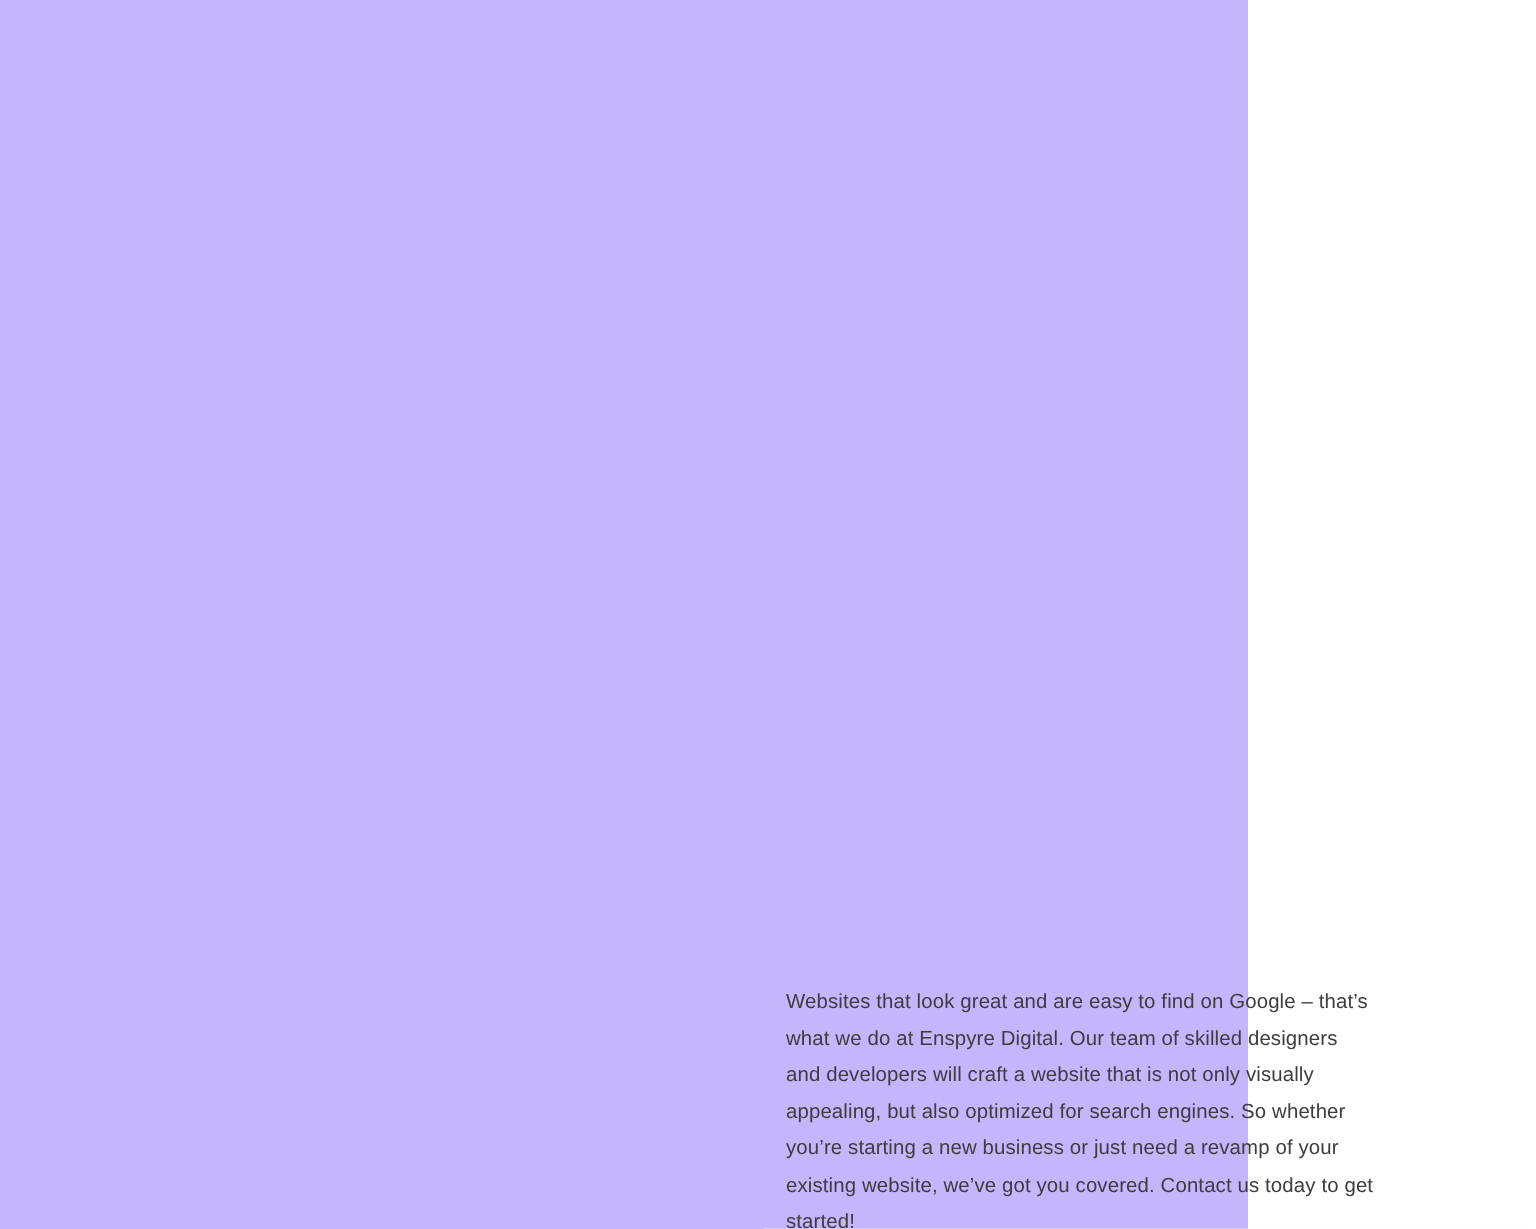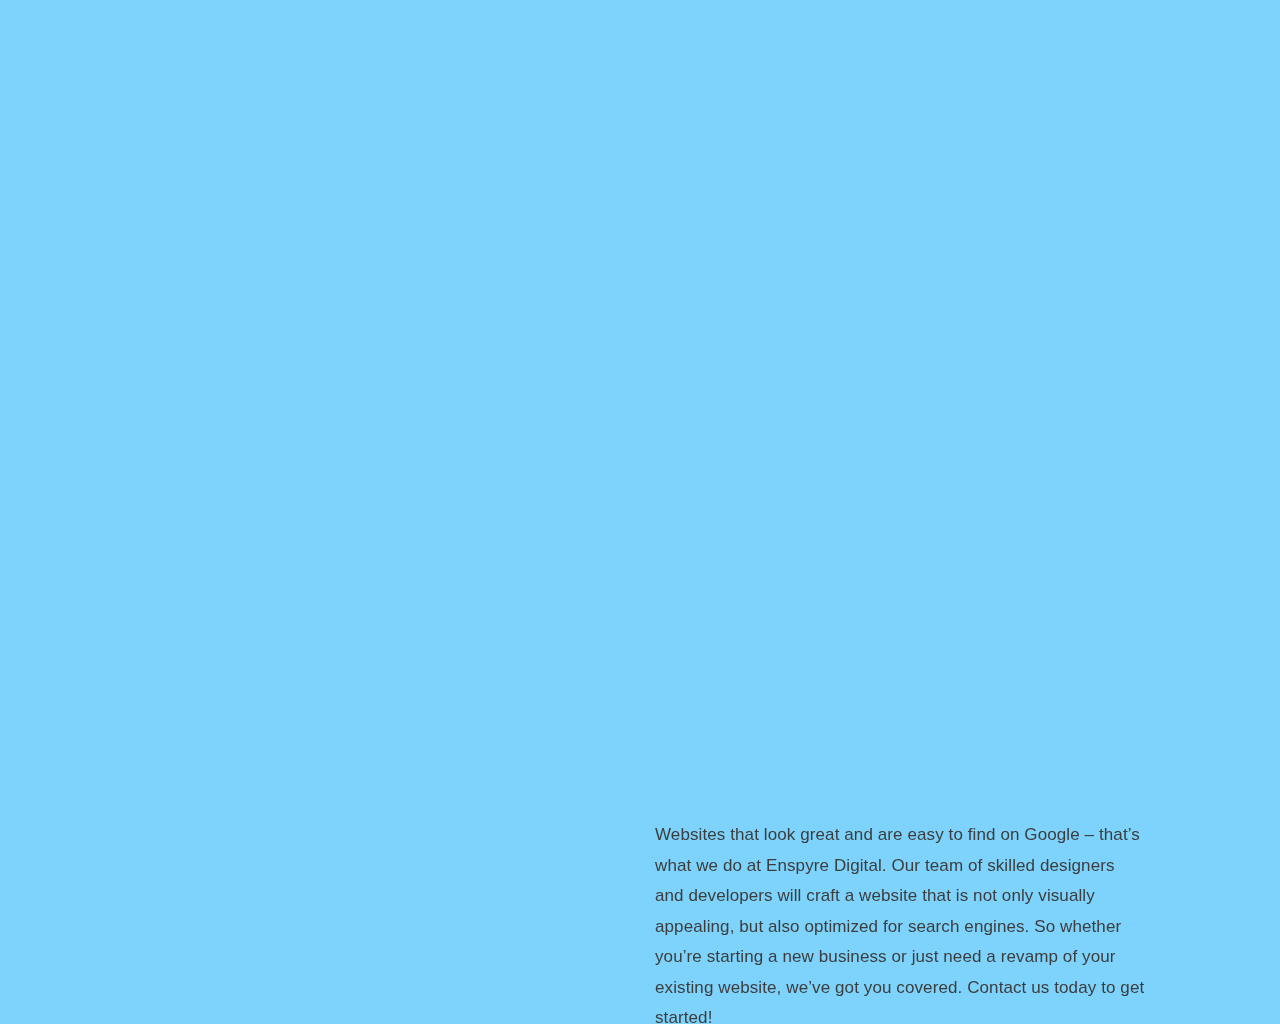--- a/index.html
+++ b/index.html
@@ -9,23 +9,23 @@
   }
   body {
     width: 1280px;
     height: 1024px;
     overflow: hidden;
     font-family: "Liberation Sans", sans-serif;
     color: #333333;
   }
   .page {
     position: relative;
-    width: 1280px;
+    width: 1040px;
     height: 1024px;
-    background: #7dd3fc;
+    background: #c4b5fd;
   }
   .content-column {
     position: absolute;
     left: 655px;
     top: 820px;
     width: 492px;
   }
   .body-paragraph {
     margin: 0;
     font-size: 17px;

